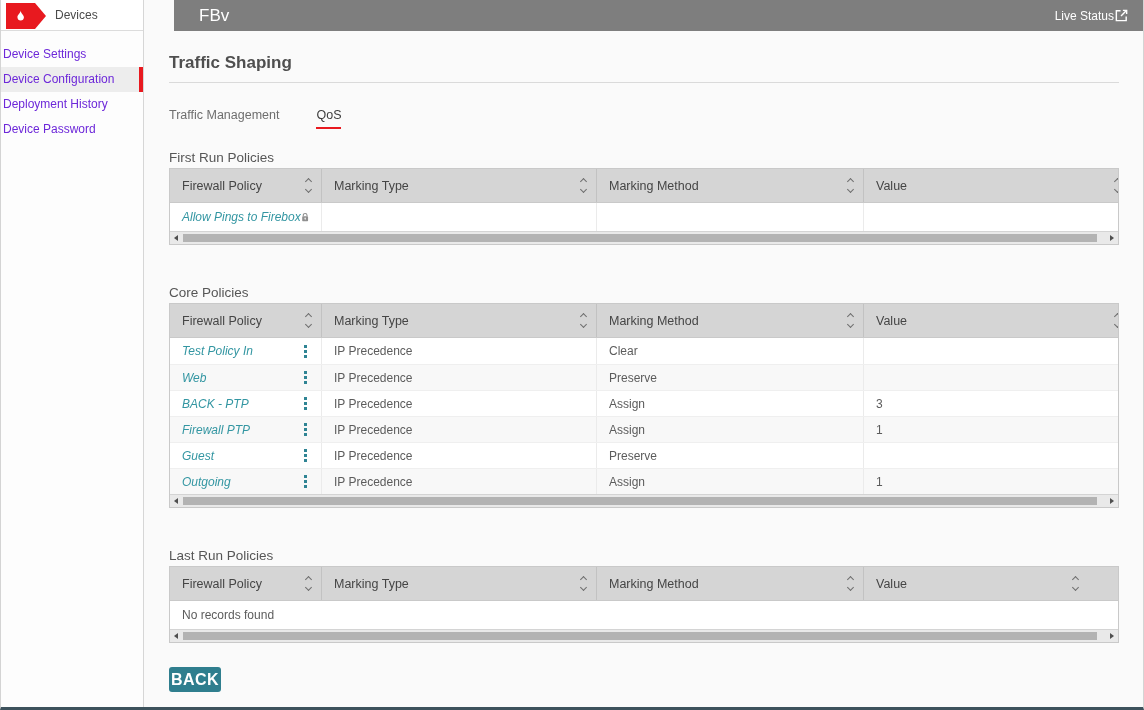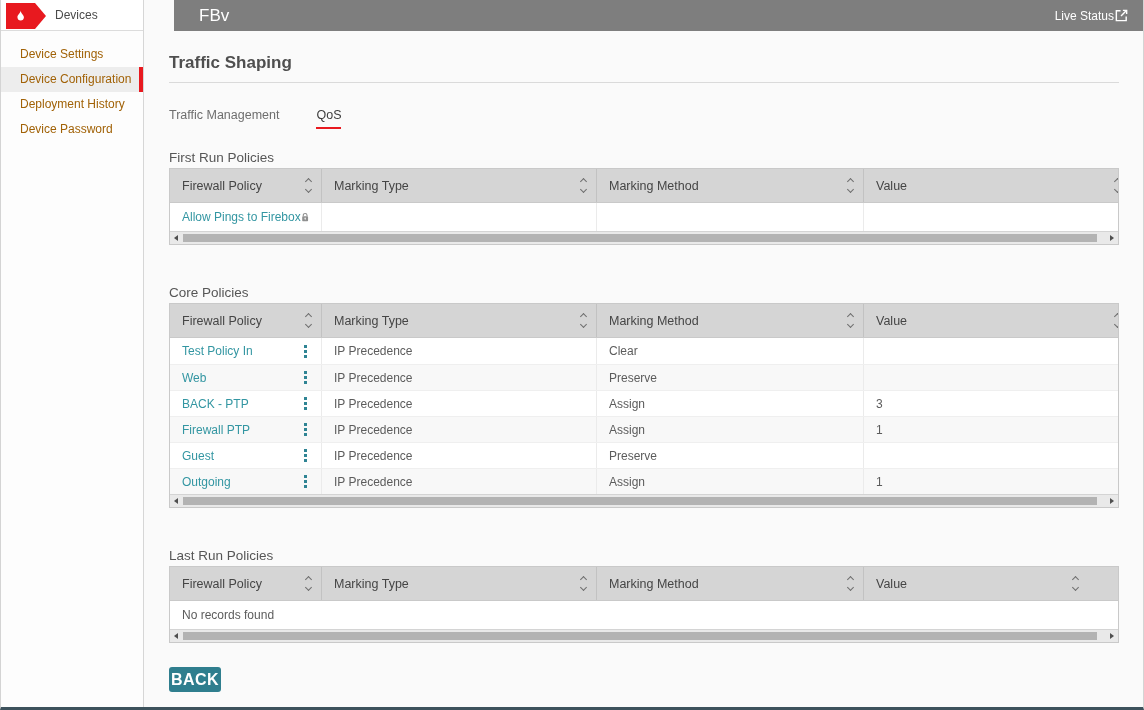--- a/index.html
+++ b/index.html
@@ -11,22 +11,22 @@
   
   .sidebar { width:143px; min-width:143px; background:#fdfdfd; border-right:1px solid #d6d6d6; }
   .brand-row { height:31px; border-bottom:1px solid #dcdcdc; display:flex; align-items:center; background:#fff; }
   .pennant { position:relative; width:29px; height:26px; margin-left:5px; margin-top:1px;
              background:#e8191f; display:flex; align-items:center; justify-content:center; }
   .pennant::after { content:""; position:absolute; left:100%; top:0;
                     border-top:13px solid transparent; border-bottom:13px solid transparent;
                     border-left:11px solid #e8191f; }
   .brand-label { margin-left:20px; font-size:12px; color:#4a4a4a; cursor:pointer; }
   .side-menu { padding-top:11px; }
-  .side-item { position:relative; height:25px; line-height:25px; padding-left:19px;
-               font-size:12px; color:#a16207; cursor:pointer; white-space:nowrap; }
+  .side-item { position:relative; height:25px; line-height:25px; padding-left:2px;
+               font-size:12px; color:#6d28d9; cursor:pointer; white-space:nowrap; }
   .side-item.active { background:#ededed; }
   .side-item.active::after { content:""; position:absolute; right:0; top:0; bottom:0; width:4px; background:#e8191f; }
 
   
   .main { flex:1; background:#fafafa; display:flex; flex-direction:column; overflow:hidden; }
   .topbar { height:31px; min-height:31px; background:#7e7e7e; display:flex; align-items:center; padding:0 14px 0 25px;margin-left:30px; }
   .device-title { color:#fff; font-size:17px; }
   .live-status { margin-left:auto; display:flex; align-items:center; cursor:pointer; }
   .live-status span { color:#fff; font-size:12px; }
 
@@ -59,21 +59,21 @@
   .sort.cut { margin-right:-12px; }   
   .sort.inset { margin-right:30px; }  
 
   .tr { display:flex; height:26px; border-top:1px solid #efefef; background:#fff; }
   .tbody .tr:first-child { border-top:none; }
   .tbody .tr:nth-child(even) { background:#f8f8f8; }
   .tr.tall { height:28px; }
   .td { display:flex; align-items:center; padding:0 12px; font-size:12px; color:#5c5c5c;
         border-right:1px solid #ebebeb; overflow:hidden; white-space:nowrap; }
   .td:last-child { border-right:none; }
-  .td.policy { justify-content:space-between; }
+  .td.policy { justify-content:space-between;font-style:italic; }
   .plink { color:#3396a2; text-decoration:none; cursor:pointer; }
   .kebab { display:inline-flex; flex-direction:column; gap:2px; cursor:pointer; padding:2px; }
   .kebab i { width:3px; height:3px; background:#2f8494; }
 
   .hscroll { position:relative; height:13px; background:#e9e9e9; border-top:1px solid #d4d4d4; }
   .thumb { position:absolute; left:13px; right:21px; top:2px; bottom:2px; background:#b3b3b3; cursor:pointer; }
   .arr { position:absolute; top:50%; transform:translateY(-50%); width:0; height:0; cursor:pointer; }
   .arr.left  { left:4px;  border-top:3.5px solid transparent; border-bottom:3.5px solid transparent; border-right:4.5px solid #4f4f4f; }
   .arr.right { right:4px; border-top:3.5px solid transparent; border-bottom:3.5px solid transparent; border-left:4.5px solid #4f4f4f; }
 

